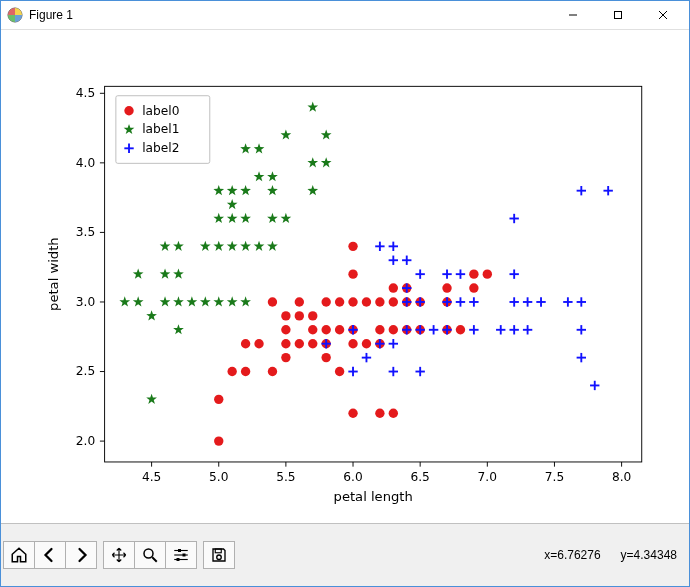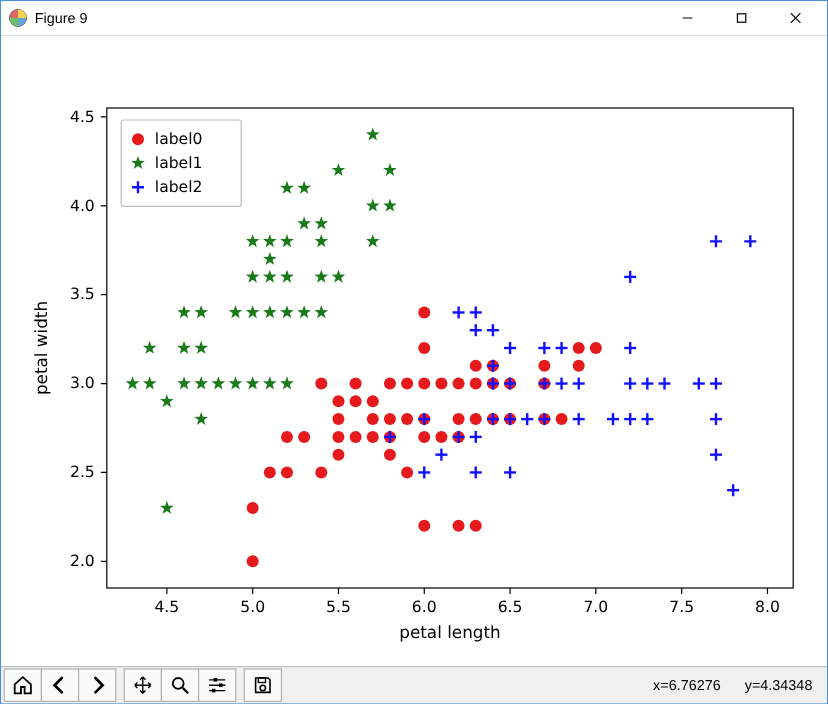--- a/index.html
+++ b/index.html
@@ -56,21 +56,21 @@
     inset: 0;
     width: 100%;
     height: 100%;
   }
   .toolbar {
     height: 30px;
     background: #f0f0f0;
     border-top: 1px solid #c0c0c0;
     display: flex;
     align-items: center;
-    padding: 0 2px;
+    padding: 16px 2px;
   }
   .toolbar .tbtn {
     width: 30px;
     height: 26px;
     border: 1px solid #b0b0b0;
     background: #fafafa;
     margin-right: -1px;
     display: flex;
     align-items: center;
     justify-content: center;
@@ -110,21 +110,21 @@
   <div class="titlebar">
     <span class="app-icon">
       <svg viewBox="0 0 16 16" width="16" height="16">
         <circle cx="8" cy="8" r="7" fill="none" stroke="#555" stroke-width="1"></circle>
         <path d="M8 1 A7 7 0 0 1 15 8 L8 8 Z" fill="#f6d44d"></path>
         <path d="M8 8 L15 8 A7 7 0 0 1 8 15 Z" fill="#6aa0d8"></path>
         <path d="M8 8 L8 15 A7 7 0 0 1 1 8 Z" fill="#6bbf6b"></path>
         <path d="M8 8 L1 8 A7 7 0 0 1 8 1 Z" fill="#e06666"></path>
       </svg>
     </span>
-    <span class="title">Figure 9</span>
+    <span class="title">Figure 1</span>
     <span class="spacer"></span>
     <div class="winbtn">
       <svg width="10" height="10" viewBox="0 0 10 10">
           <line x1="1" y1="5" x2="9" y2="5" stroke="#000" stroke-width="1"></line>
         </svg>
     </div>
     <div class="winbtn">
       <svg width="10" height="10" viewBox="0 0 10 10">
           <rect x="1.5" y="1.5" width="7" height="7" fill="none" stroke="#000" stroke-width="1"></rect>
         </svg>

